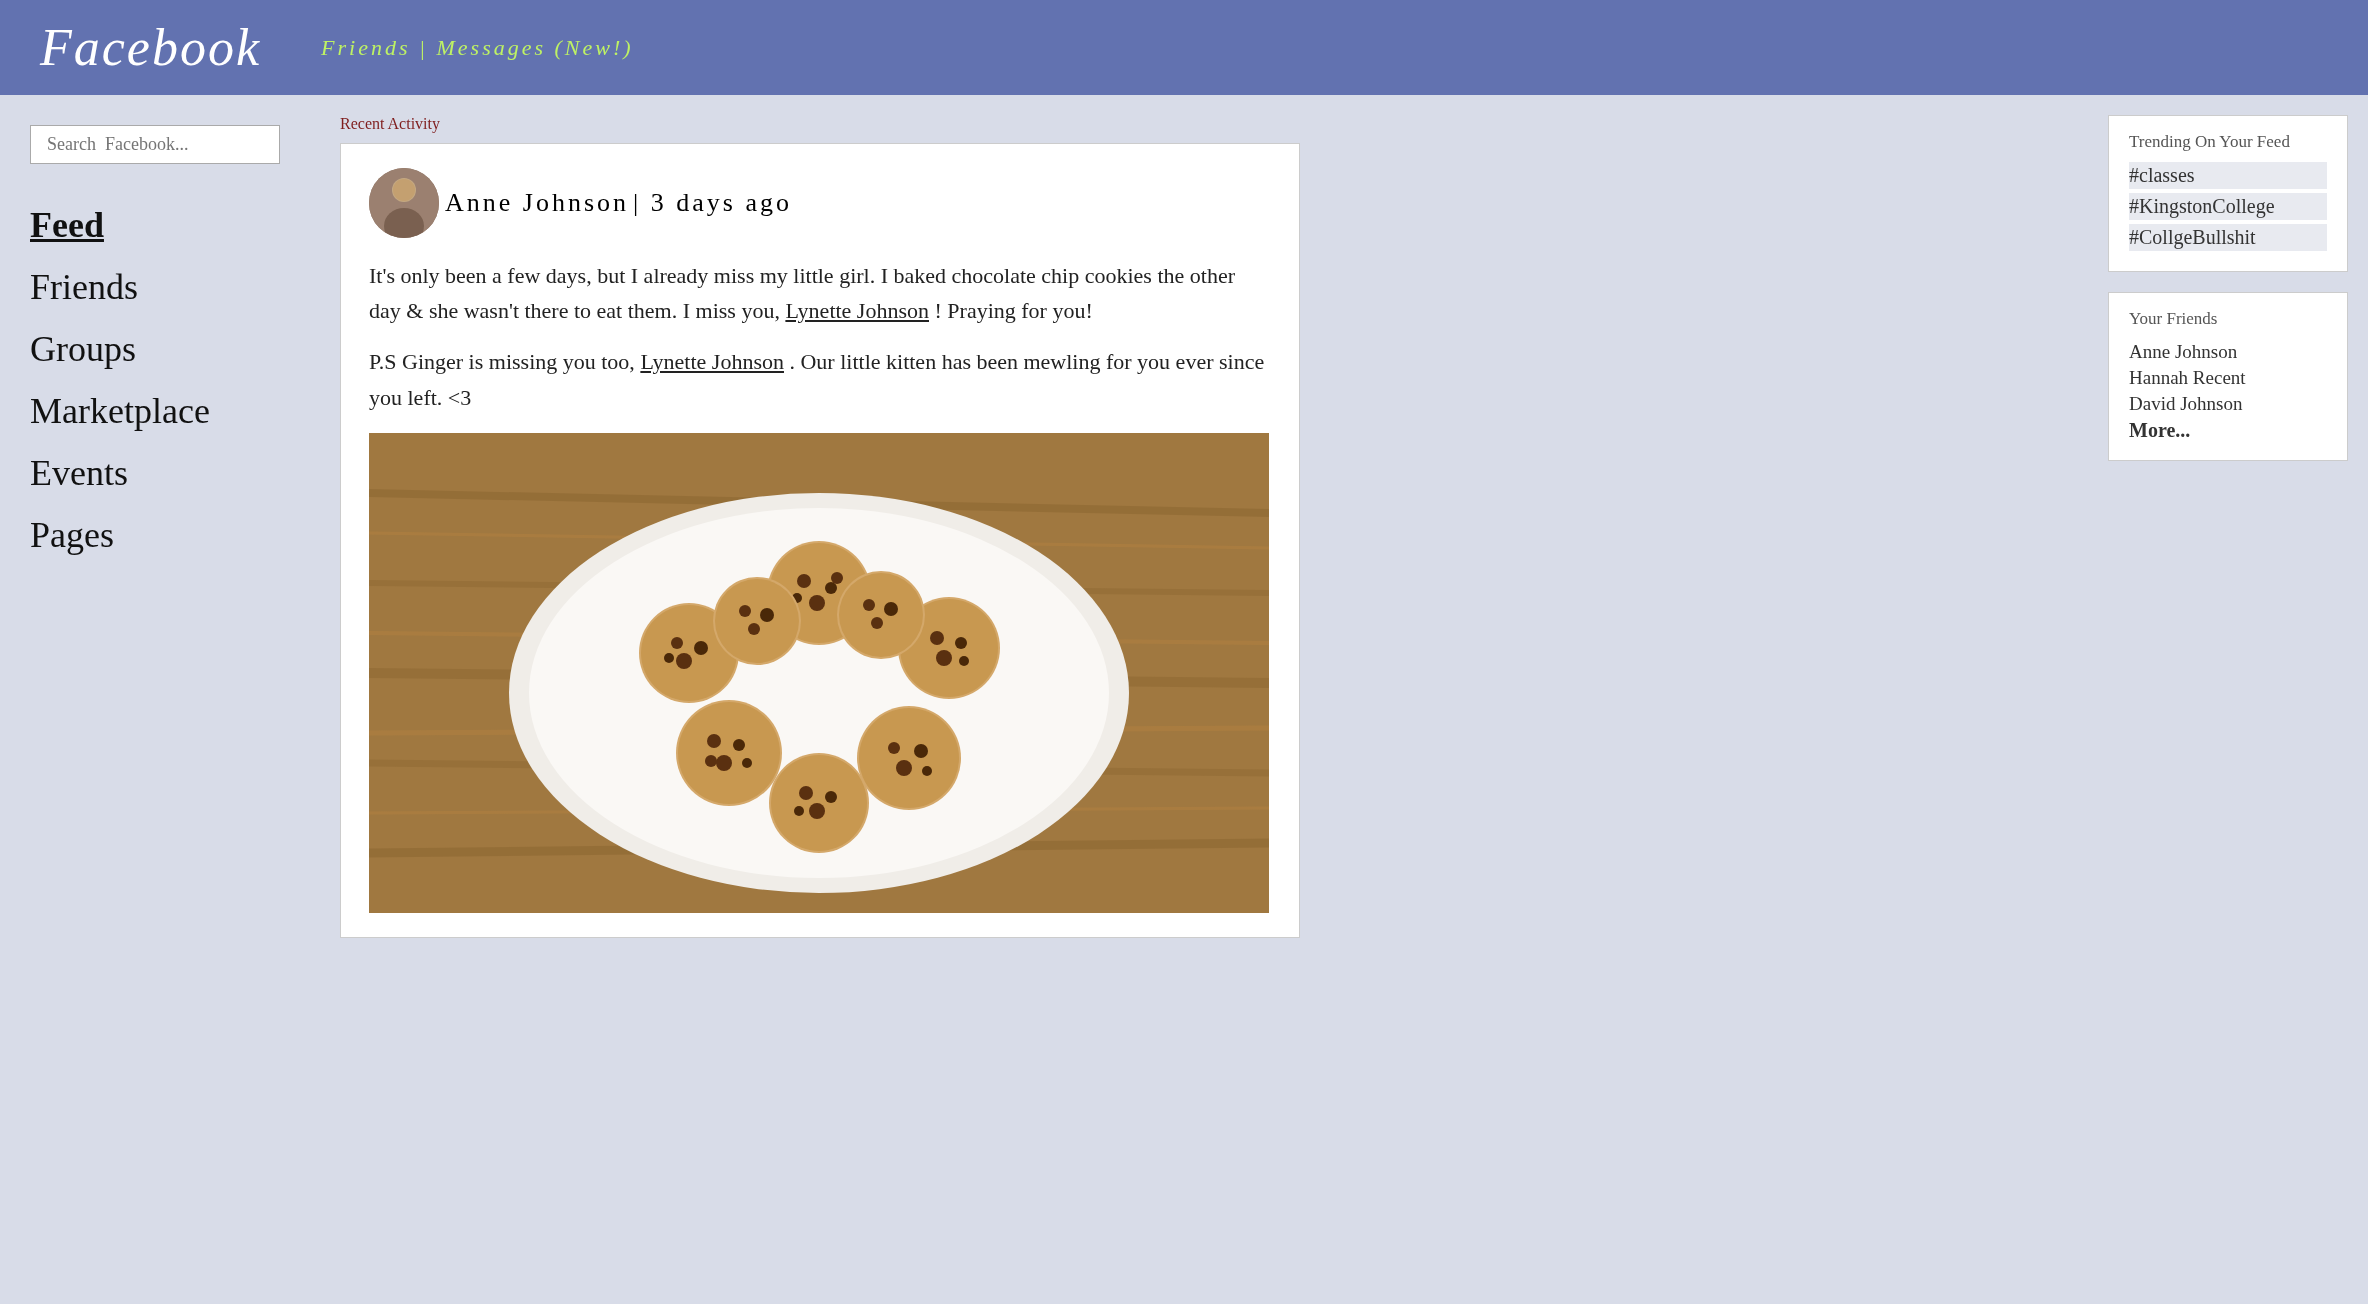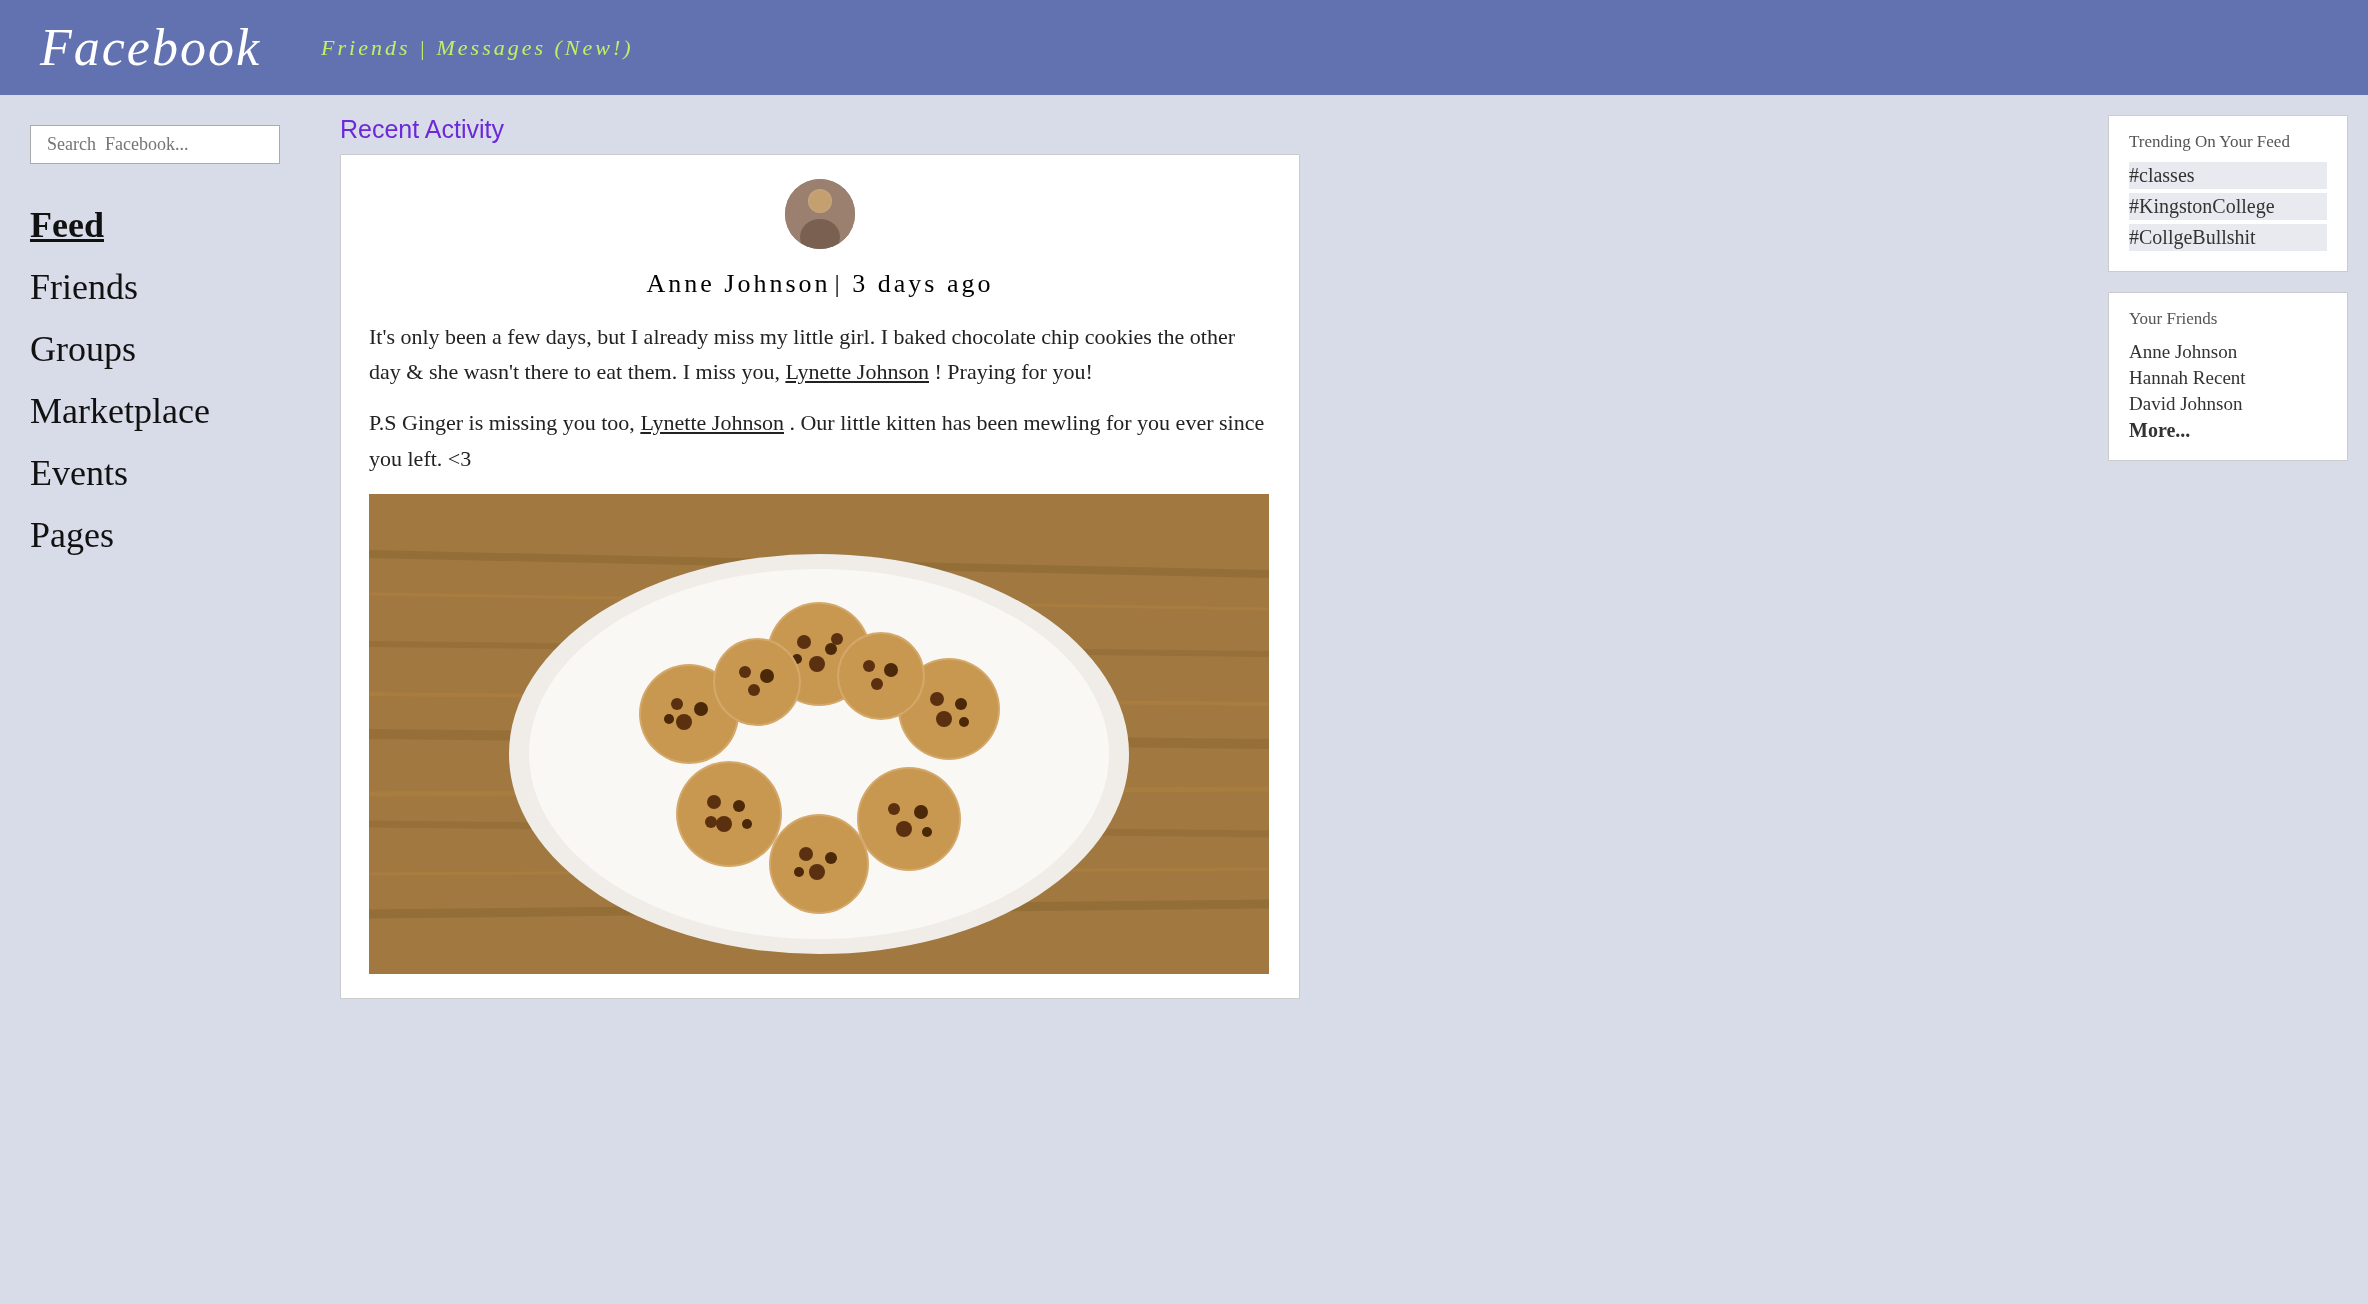--- a/index.html
+++ b/index.html
@@ -69,37 +69,36 @@
       font-weight: bold;
       text-decoration: underline;
     }
 
     
     #main {
       flex: 1;
       padding: 20px 30px;
     }
     #recent-activity-label {
-      font-size: 25px;
-      color: #6d28d9;
-      font-family: Liberation Sans, sans-serif;
+      font-size: 16px;
+      color: #7f1d1d;
+      font-family: Liberation Serif, serif;
       margin-bottom: 10px;
     }
     #post-card {
       background: white;
       border: 1px solid #ccc;
       padding: 24px 28px;
       max-width: 960px;
     }
     #post-header {
       display: flex;
       align-items: center;
-      gap: 20px;
+      gap: 6px;
       margin-bottom: 20px;
-      flex-direction: column;
     }
     #avatar {
       width: 70px;
       height: 70px;
       border-radius: 50%;
       background: #8a7060;
       overflow: hidden;
       flex-shrink: 0;
       display: flex;
       align-items: center;

